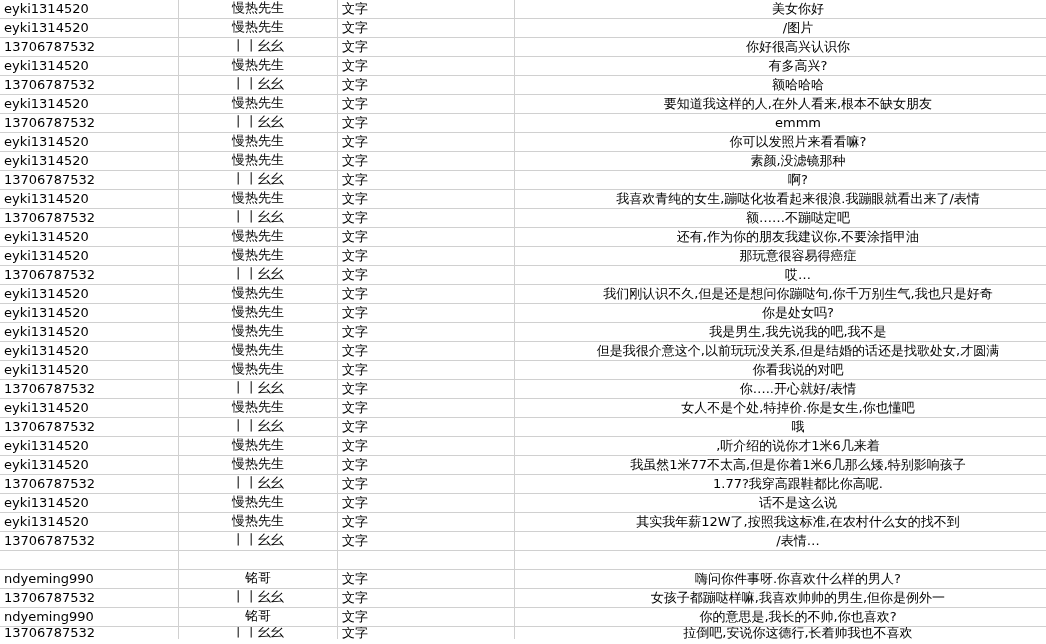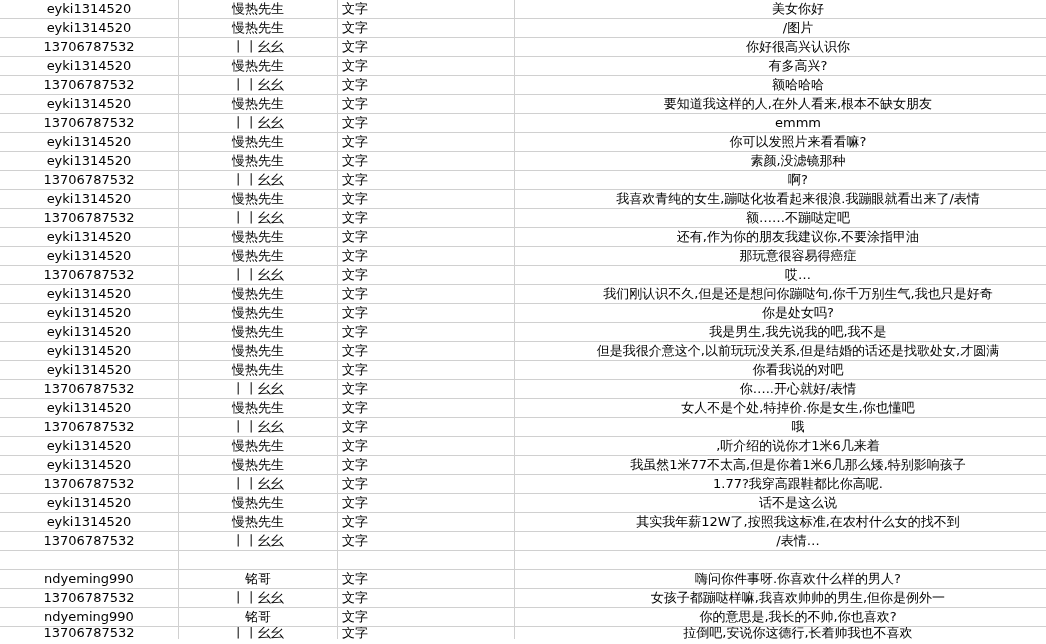--- a/index.html
+++ b/index.html
@@ -27,22 +27,22 @@
     line-height: 18px;
     padding: 0 4px;
     overflow: hidden;
     white-space: nowrap;
     vertical-align: middle;
     font-size: 13px;
   }
   .sheet tr td:last-child {
     border-right: none;
   }
-  .col-a { width: 170px; text-align: center; }
-  .col-b { width: 150px; text-align: center; }
+  .col-a { width: 170px; }
+  .col-b { width: 150px; text-align: center; font-family: Liberation Mono, monospace; }
   .col-c { width: 168px; text-align: left; }
   .col-d { width: 558px; text-align: center; }
   .spacer td {
     height: 18px;
     border-bottom: 1px solid #d0d0d0;
     border-right: 1px solid #d0d0d0;
   }
   .clip-row td {
     height: 12px;
     line-height: 12px;

